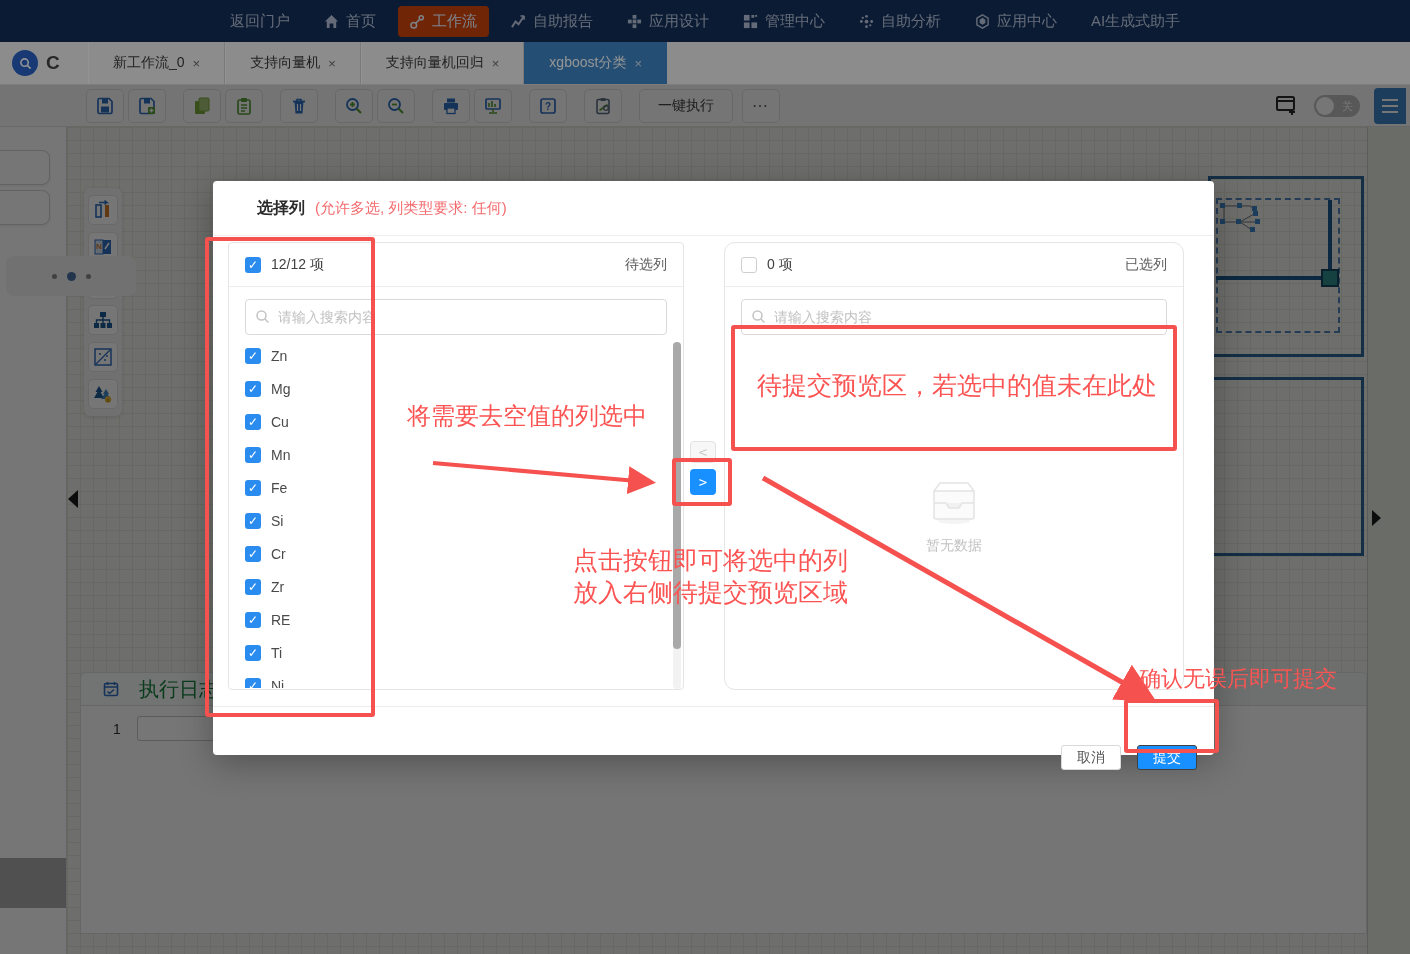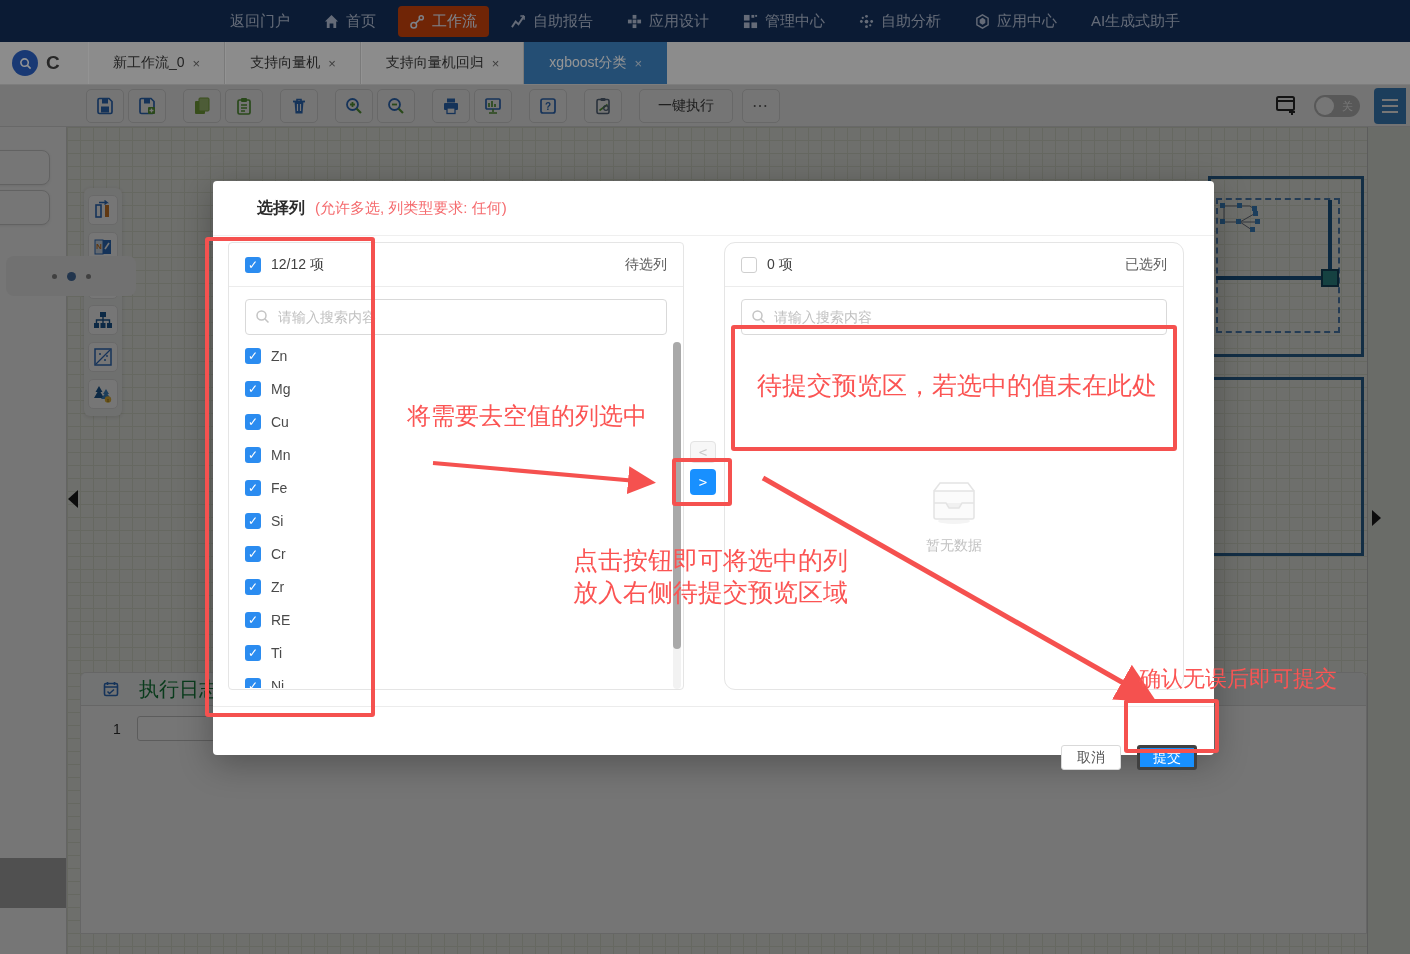--- a/index.html
+++ b/index.html
@@ -86,21 +86,21 @@
   .v-scrollbar { position:absolute; right:2px; top:99px; width:8px; height:347px; background:#f2f2f2; border-radius:4px; }
   .v-thumb { position:absolute; left:0; top:0; width:8px; height:307px; background:#a9a9a9; border-radius:4px; }
   .transfer-btn { position:absolute; border-radius:4px; display:flex; align-items:center; justify-content:center; font-size:14px; cursor:pointer; font-family:"DejaVu Sans Mono",monospace; }
   .transfer-left { left:477px; top:260px; width:26px; height:22px; background:#f7f7f7; border:1px solid #e3e3e3; color:#c9c9c9; }
   .transfer-right { left:477px; top:288px; width:26px; height:26px; background:#1890ff; color:#fff; }
   .empty-state { position:absolute; left:50%; top:238px; transform:translateX(-50%); text-align:center; }
   .empty-text { margin-top:8px; font-size:14px; color:#c2c2c2; }
   .modal-footer { position:absolute; left:0; right:0; top:525px; bottom:0; border-top:1px solid #ececec; }
   .btn { position:absolute; top:6px; height:25px; width:60px; border-radius:3px; font-size:14px; display:flex; align-items:center; justify-content:center; cursor:pointer;margin-top:32px; }
   .btn-cancel { left:848px; background:#fff; border:1px solid #d9d9d9; color:#555; }
-  .btn-submit { left:924px; background:#1890ff; border:3px solid #404040; color:#fff; }
+  .btn-submit { left:924px; background:#1890ff; border:1px solid #404040; color:#fff; }
   .ann-rect { position:absolute; border:4px solid #f5514f; border-radius:3px; z-index:60; }
   .ann-text { position:absolute; color:#fb5453; font-weight:400; z-index:61; white-space:nowrap;margin-top:19px; }
   #ann-svg { position:absolute; inset:0; z-index:60; pointer-events:none; }
 </style>
 </head>
 <body>
 
 <div class="screen">
 
   <div class="app">

